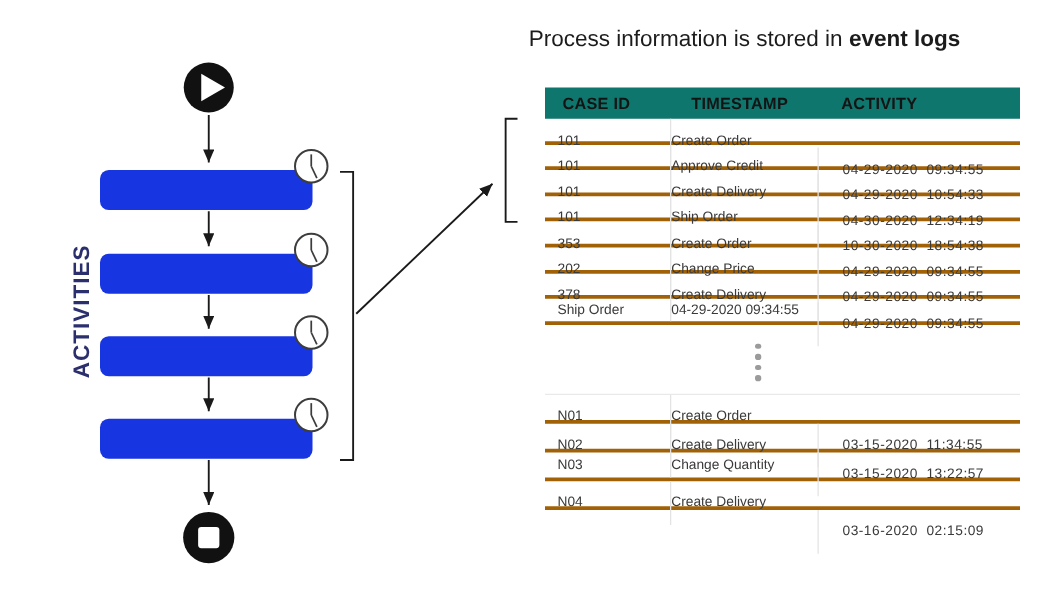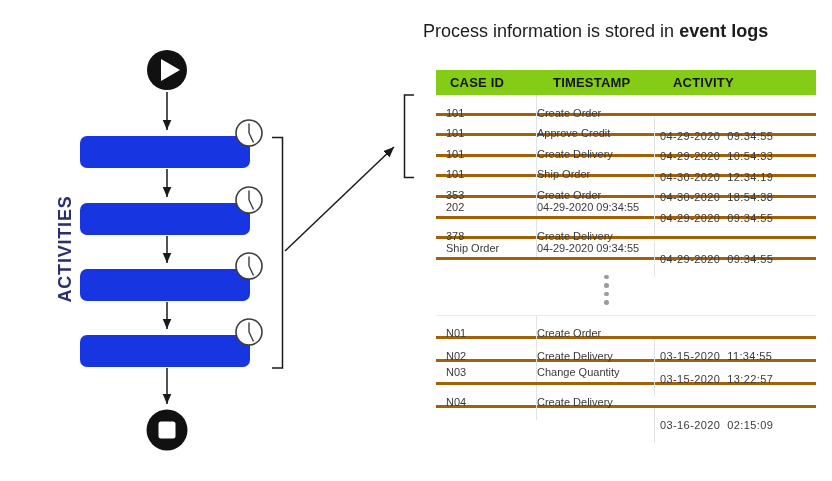--- a/index.html
+++ b/index.html
@@ -17,39 +17,39 @@
 
   .page-title {
     position:absolute; left:423px; top:21px; font-size:18px; color:#1c1c1c;
     white-space:pre;
   }
   .page-title .bold { font-weight:700; }
 
   .log-table { position:absolute; left:436px; top:70px; width:380px; }
   .thead {
     display:grid; grid-template-columns:100px 118px 162px;
-    background:#84cc16; height:25px; align-items:center;
+    background:#0f766e; height:25px; align-items:center;
     font-weight:700; font-size:13px; letter-spacing:0.2px; color:#141414;
   }
   .hcell:nth-child(1){ padding-left:14px; }
   .hcell:nth-child(2){ padding-left:17px; }
   .hcell:nth-child(3){ padding-left:19px; }
 
   .trow {
     display:grid; grid-template-columns:100px 118px 162px;
     height:20.6px; box-sizing:border-box;
     font-size:11px; color:#3a3a3a;
     border-bottom:3px solid #a16207;
   }
   .rows-bottom .trow { height:23px; }
   .rows-bottom { border-top:1px solid #e9e9e9; }
   .tcell { display:flex; align-items:center; height:100%; box-sizing:border-box; }
   .tcell:nth-child(1){ padding-left:10px; }
   .tcell:nth-child(2){ border-left:1px solid #e3e3e3; }
-  .tcell:nth-child(3){ padding-left:5px; border-left:1px solid #e3e3e3; letter-spacing:0.4px; white-space:pre;margin-top:23px; }
+  .tcell:nth-child(3){ padding-left:19px; border-left:1px solid #e3e3e3; letter-spacing:0.4px; white-space:pre;margin-top:23px; }
 
   .dots-gap { position:relative; height:55px; }
   .dot-stack { position:absolute; left:168px; top:15px; display:flex; flex-direction:column; gap:4px; }
   .dot { width:4.5px; height:4.5px; border-radius:50%; background:#9b9b9b; }
 </style>
 </head>
 <body>
 
 <div class="canvas">
 
@@ -131,29 +131,30 @@
           <div class="tcell">04-29-2020  10:54:33</div>
         </div>
         <div class="trow">
           <div class="tcell">101</div>
           <div class="tcell">Create Delivery</div>
           <div class="tcell">04-30-2020  12:34:19</div>
         </div>
         <div class="trow">
           <div class="tcell">101</div>
           <div class="tcell">Ship Order</div>
-          <div class="tcell">04-30-2020  18:54:38</div>
+          <div class="tcell">10-30-2020  18:54:38</div>
         </div>
         <div class="trow">
           <div class="tcell">353</div>
           <div class="tcell">Create Order</div>
           <div class="tcell">04-29-2020  09:34:55</div>
         </div>
         <div class="trow">
           <div class="tcell">202</div>
+          <div class="tcell">Change Price</div>
           <div class="tcell">04-29-2020  09:34:55</div>
         </div>
         <div class="trow">
           <div class="tcell">378</div>
           <div class="tcell">Create Delivery</div>
           <div class="tcell">04-29-2020  09:34:55</div>
         </div>
         <div class="trow">
           <div class="tcell">Ship Order</div>
           <div class="tcell">04-29-2020  09:34:55</div>

